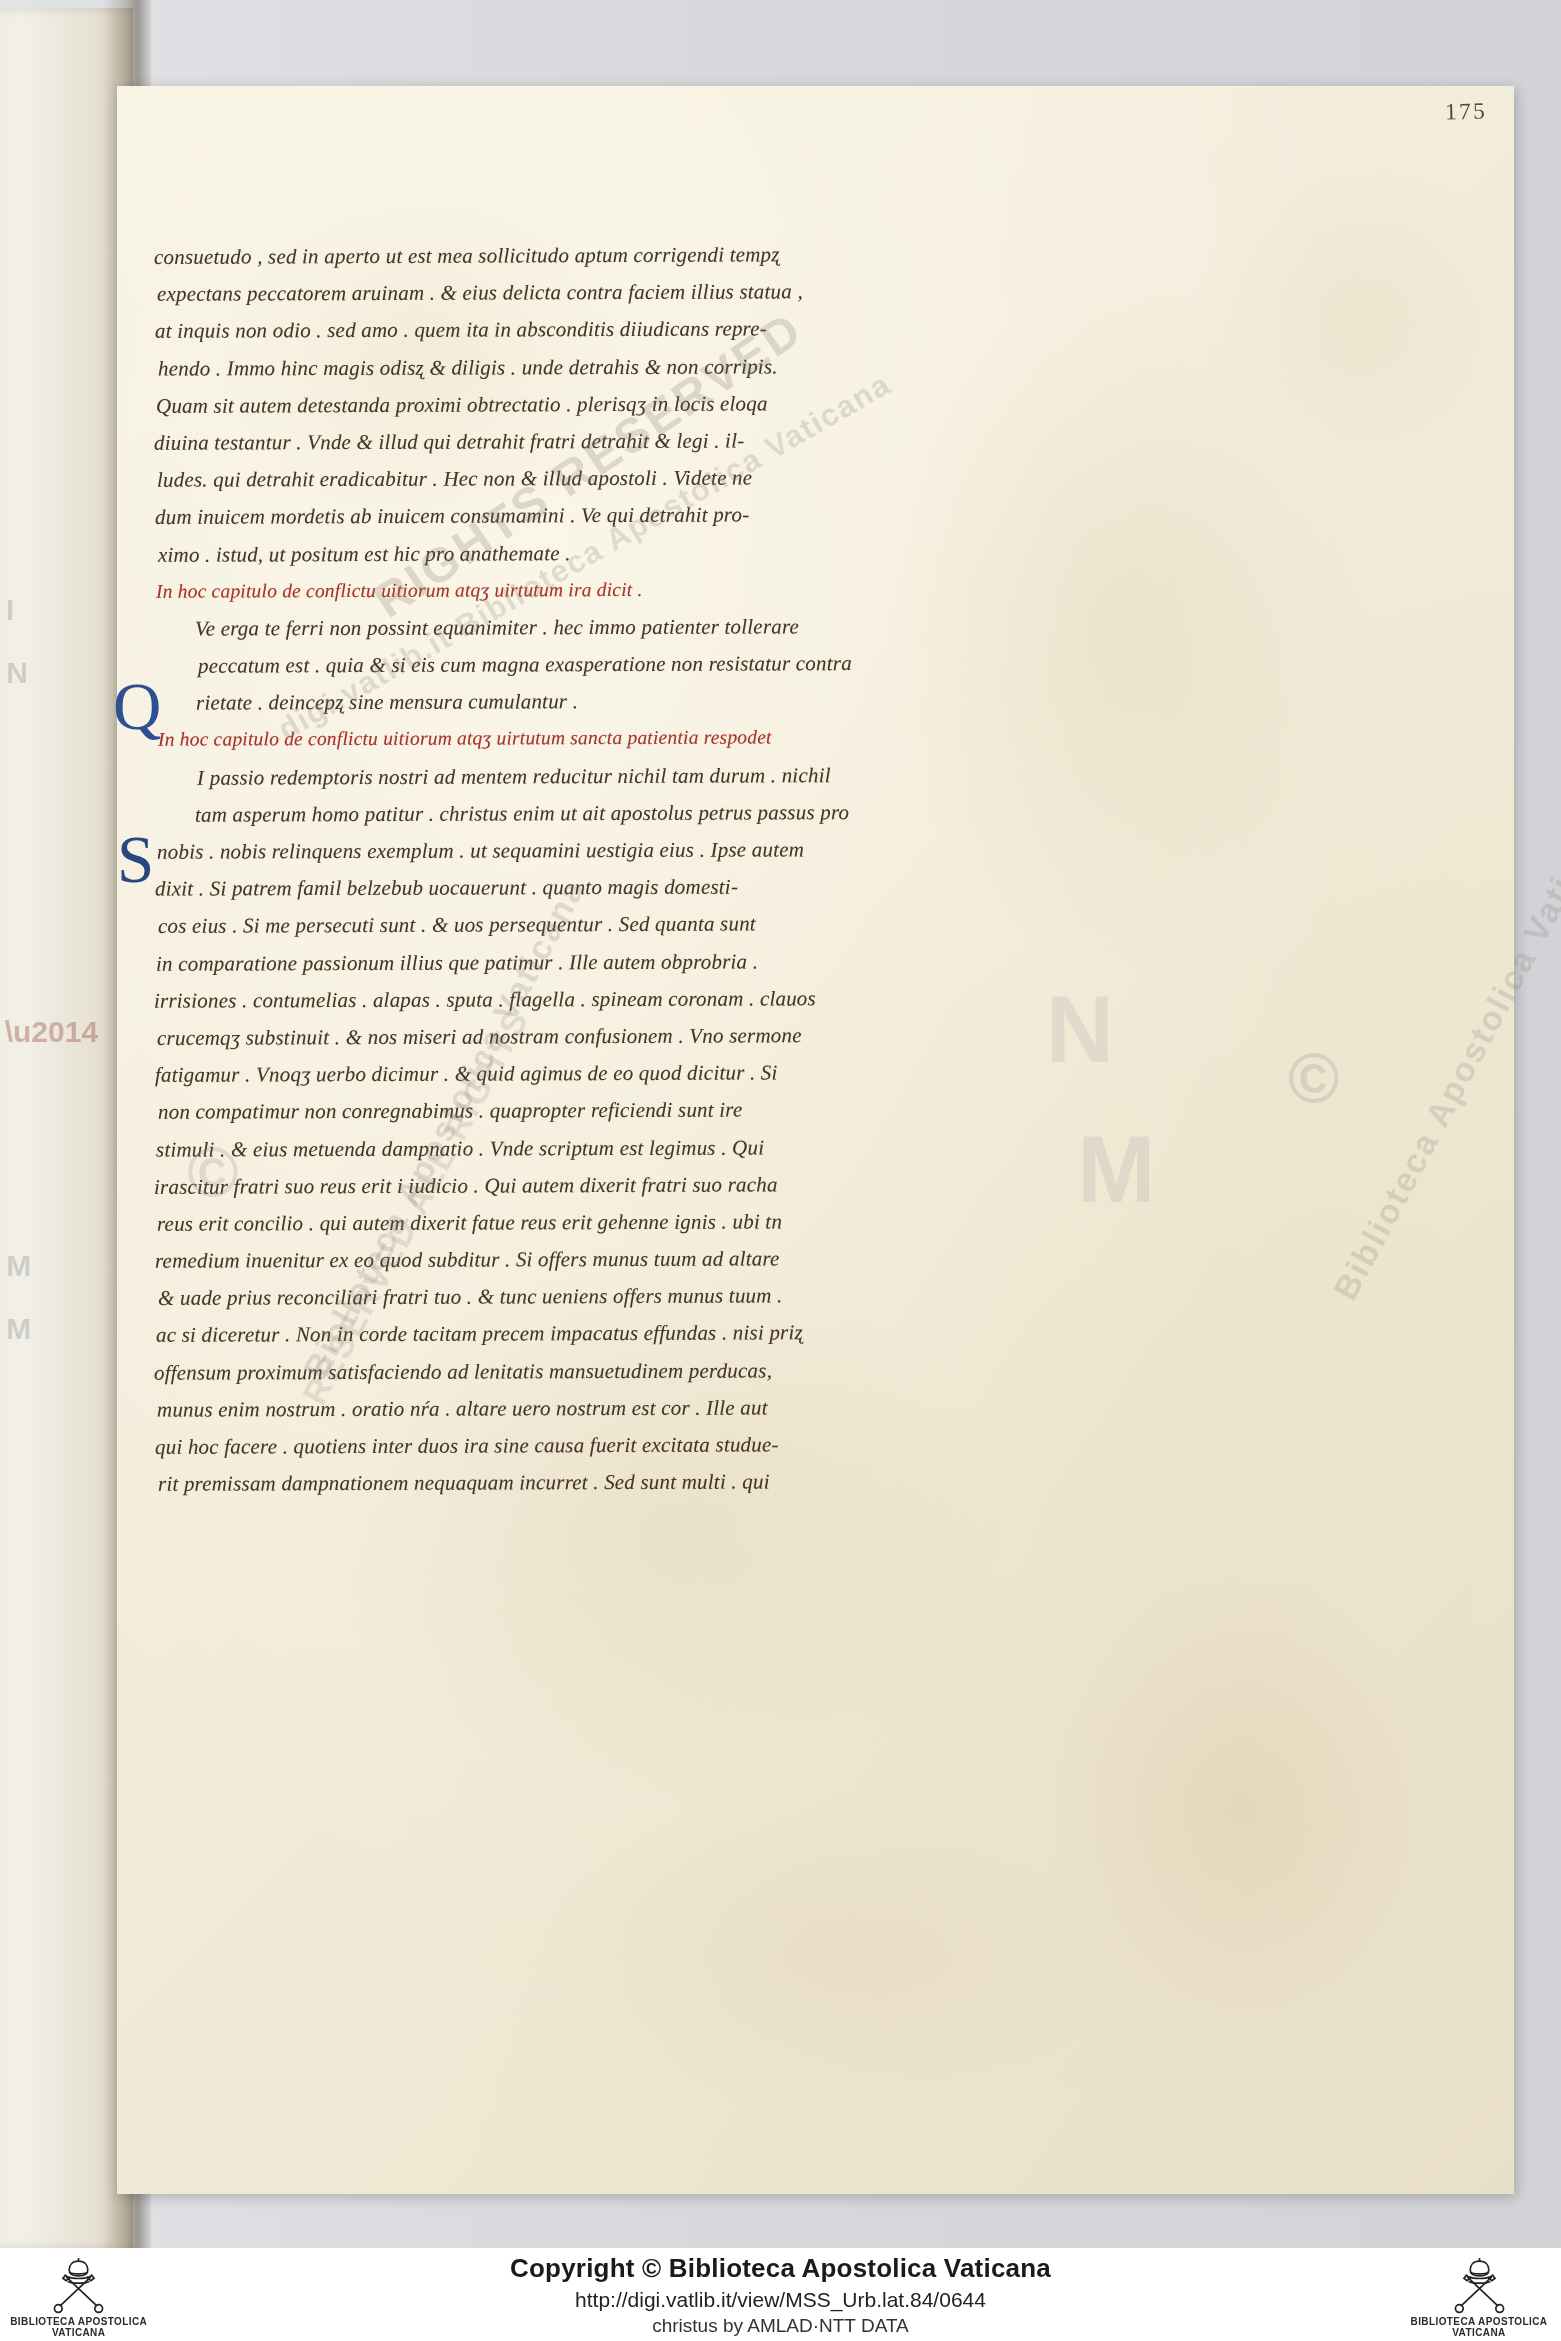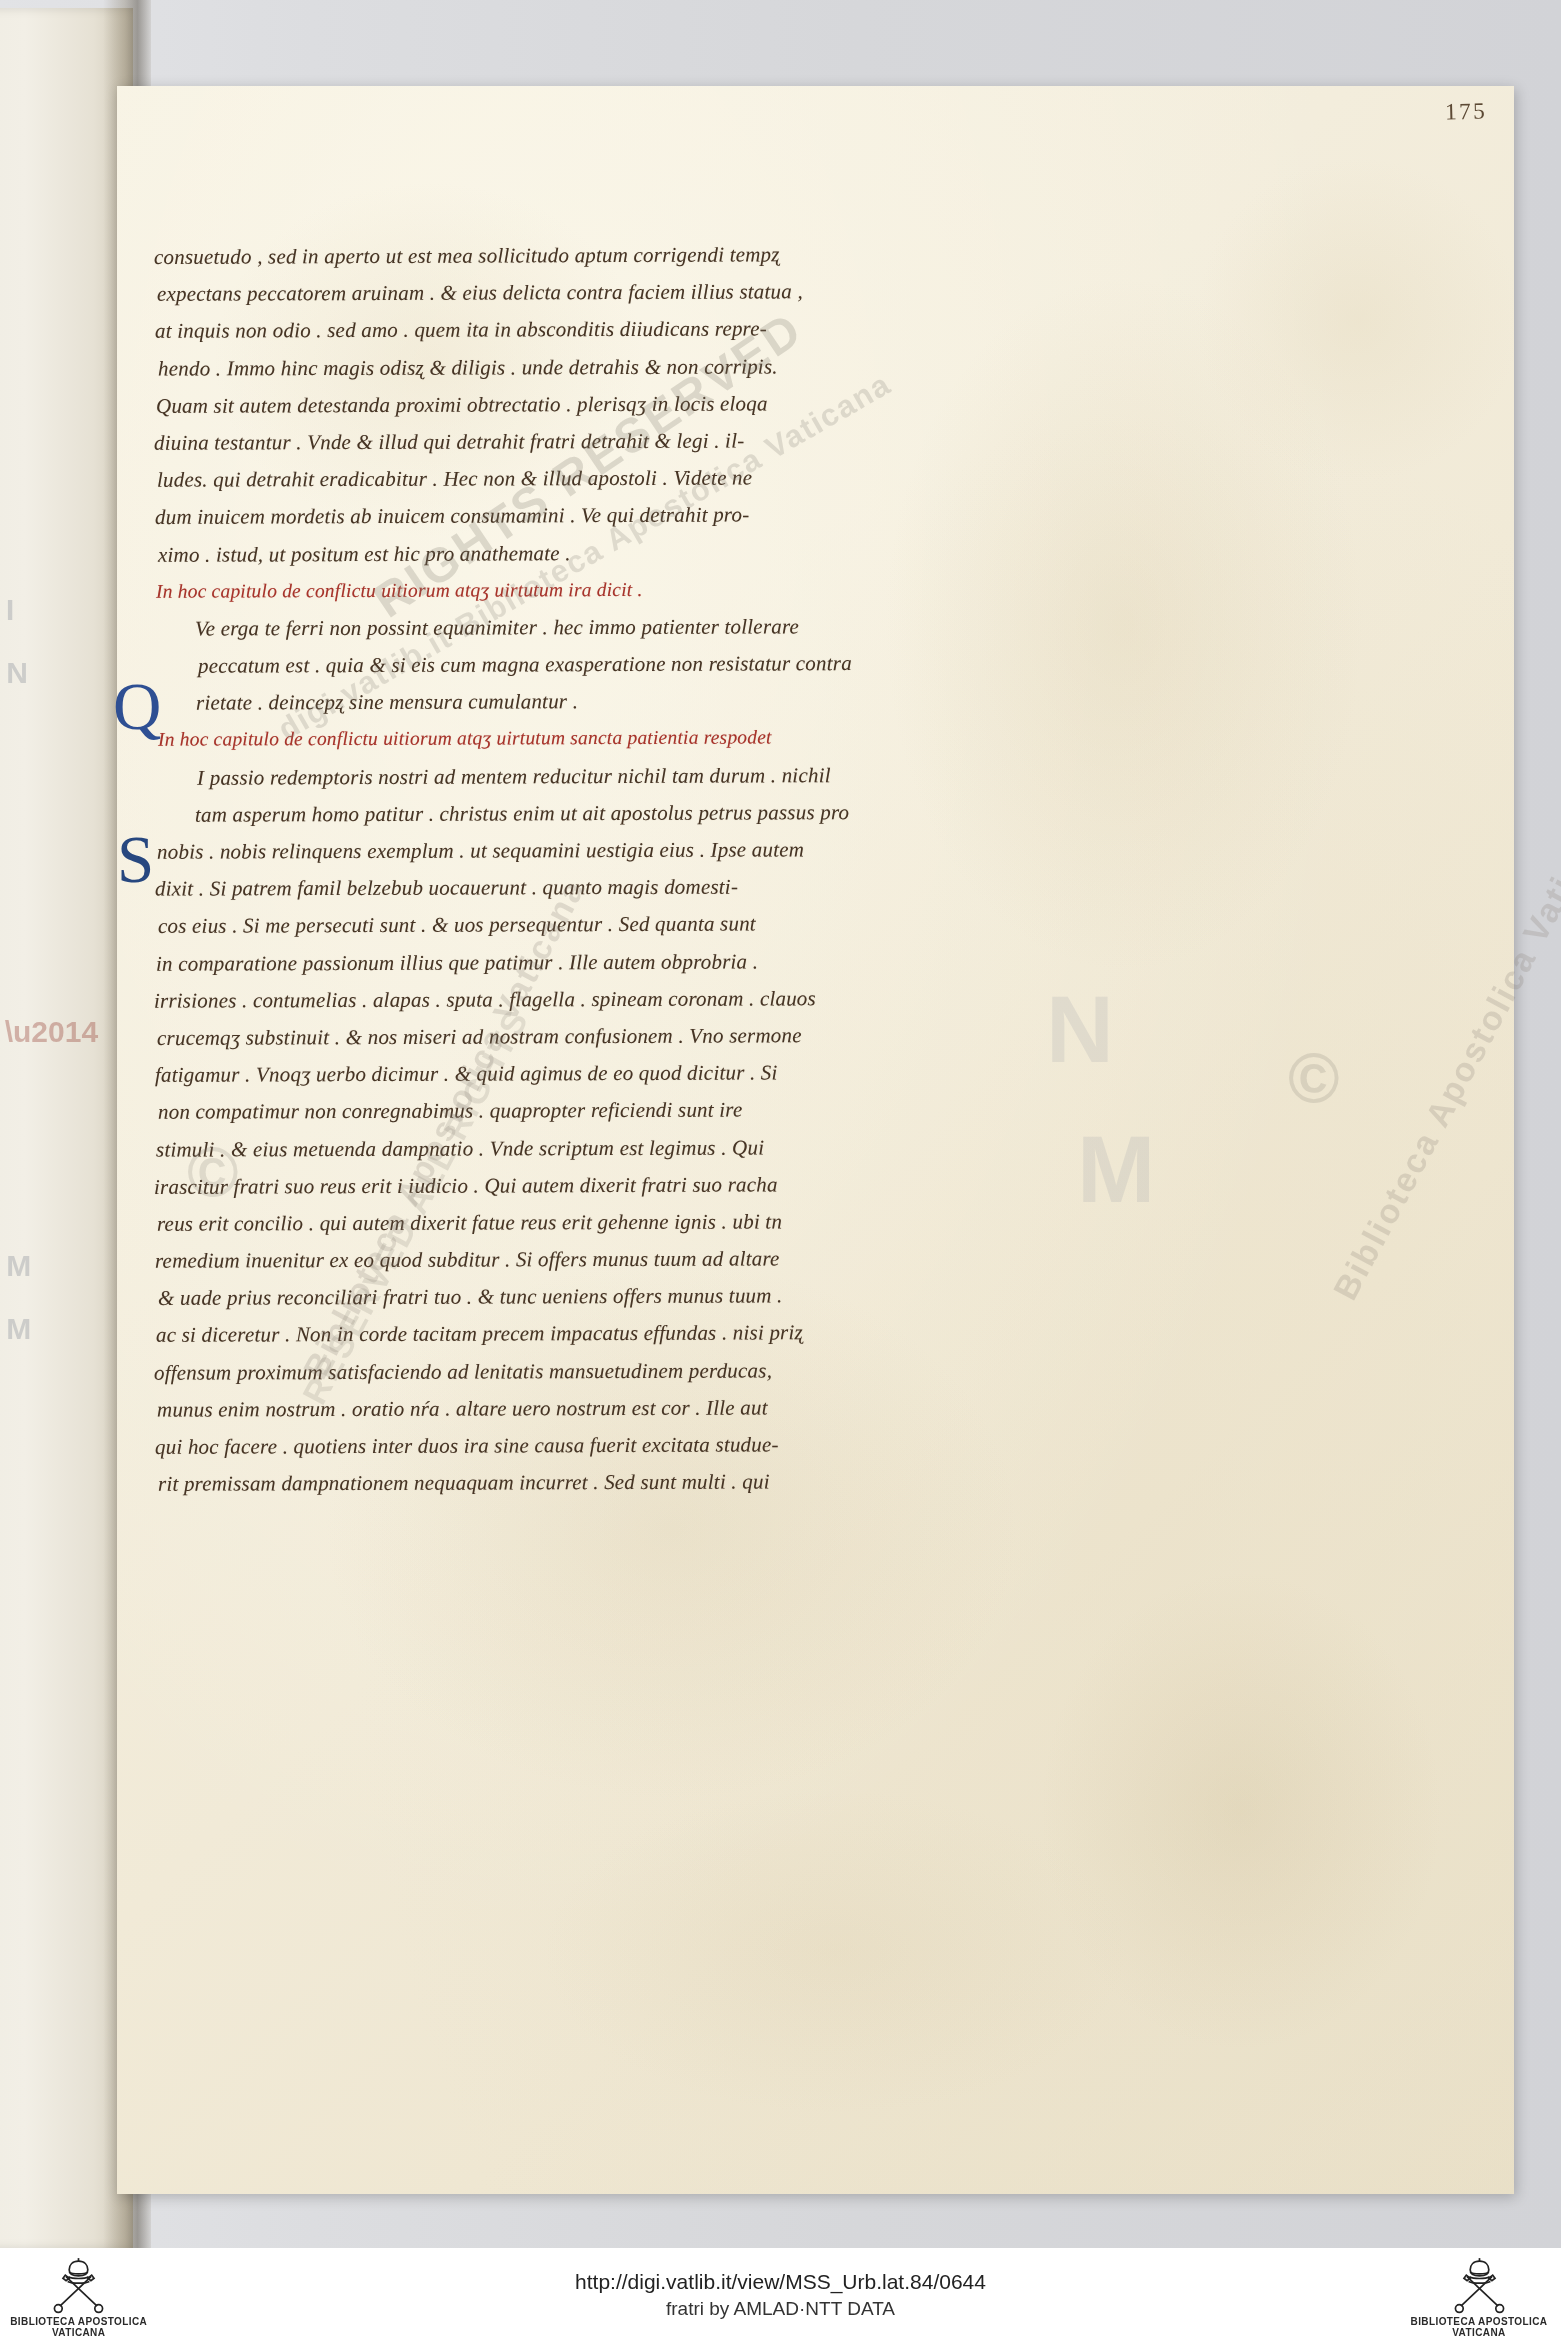--- a/index.html
+++ b/index.html
@@ -358,22 +358,23 @@
     <div class="wm" id="wm-reserved2">RESERVED ALL RIGHTS</div>
     <div class="wm" id="wm-bav-left">Biblioteca Apostolica Vaticana</div>
     <div class="wm" id="wm-bav-right">Biblioteca Apostolica Vaticana</div>
     <div class="wm" id="wm-copy-left">©</div>
     <div class="wm" id="wm-copy-right">©</div>
 
   </div>
 
   <div id="footer">
     <div id="footer-center">
+      <div id="footer-line1">Copyright © Biblioteca Apostolica Vaticana</div>
       <div id="footer-line2">http://digi.vatlib.it/view/MSS_Urb.lat.84/0644</div>
-      <div id="footer-line3">fratri by AMLAD·NTT DATA</div>
+      <div id="footer-line3">christus by AMLAD·NTT DATA</div>
     </div>
   </div>
 
   <div class="crest" id="crest-left">
     <svg class="crest-svg" width="75" height="59" viewBox="0 0 96 76">
       <g fill="none" stroke="#222" stroke-width="2.2">
         <path d="M48 8 C40 8 36 13 36 19 C36 25 41 27 48 27 C55 27 60 25 60 19 C60 13 56 8 48 8 Z"></path>
         <path d="M36 22 C40 25 56 25 60 22"></path>
         <path d="M35 28 C40 31 56 31 61 28"></path>
         <path d="M34 34 C40 37 56 37 62 34"></path>

